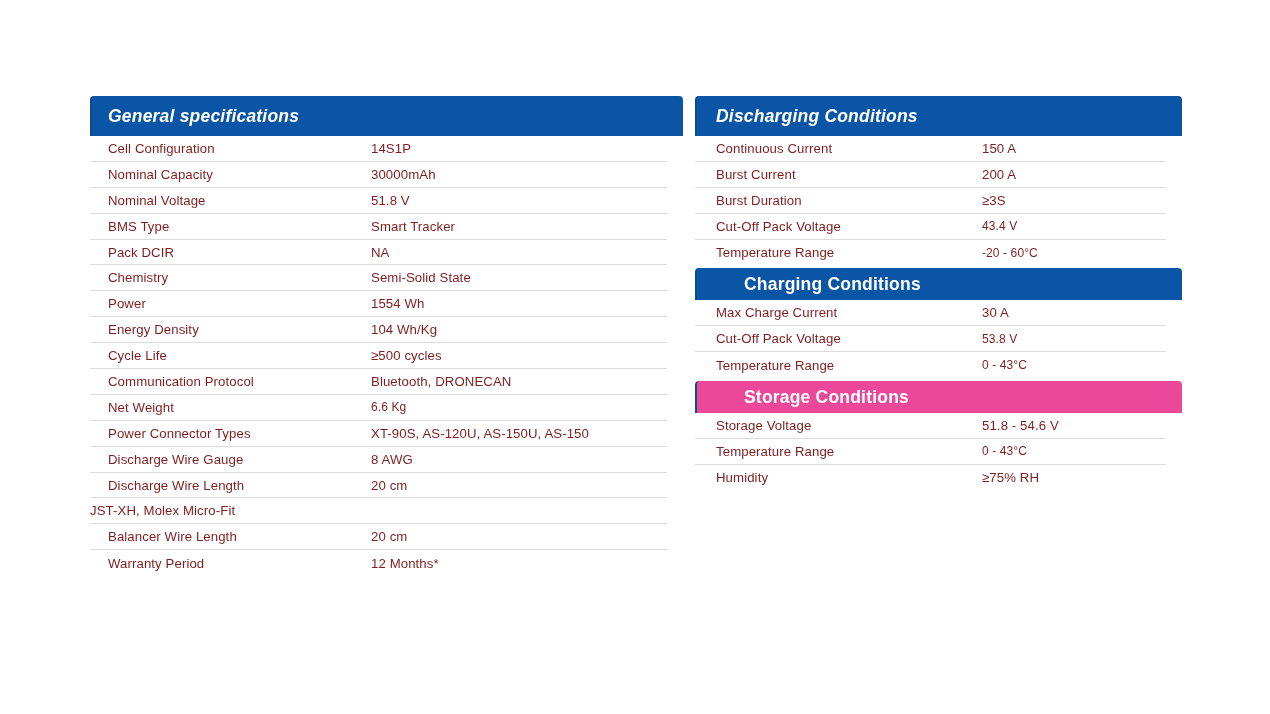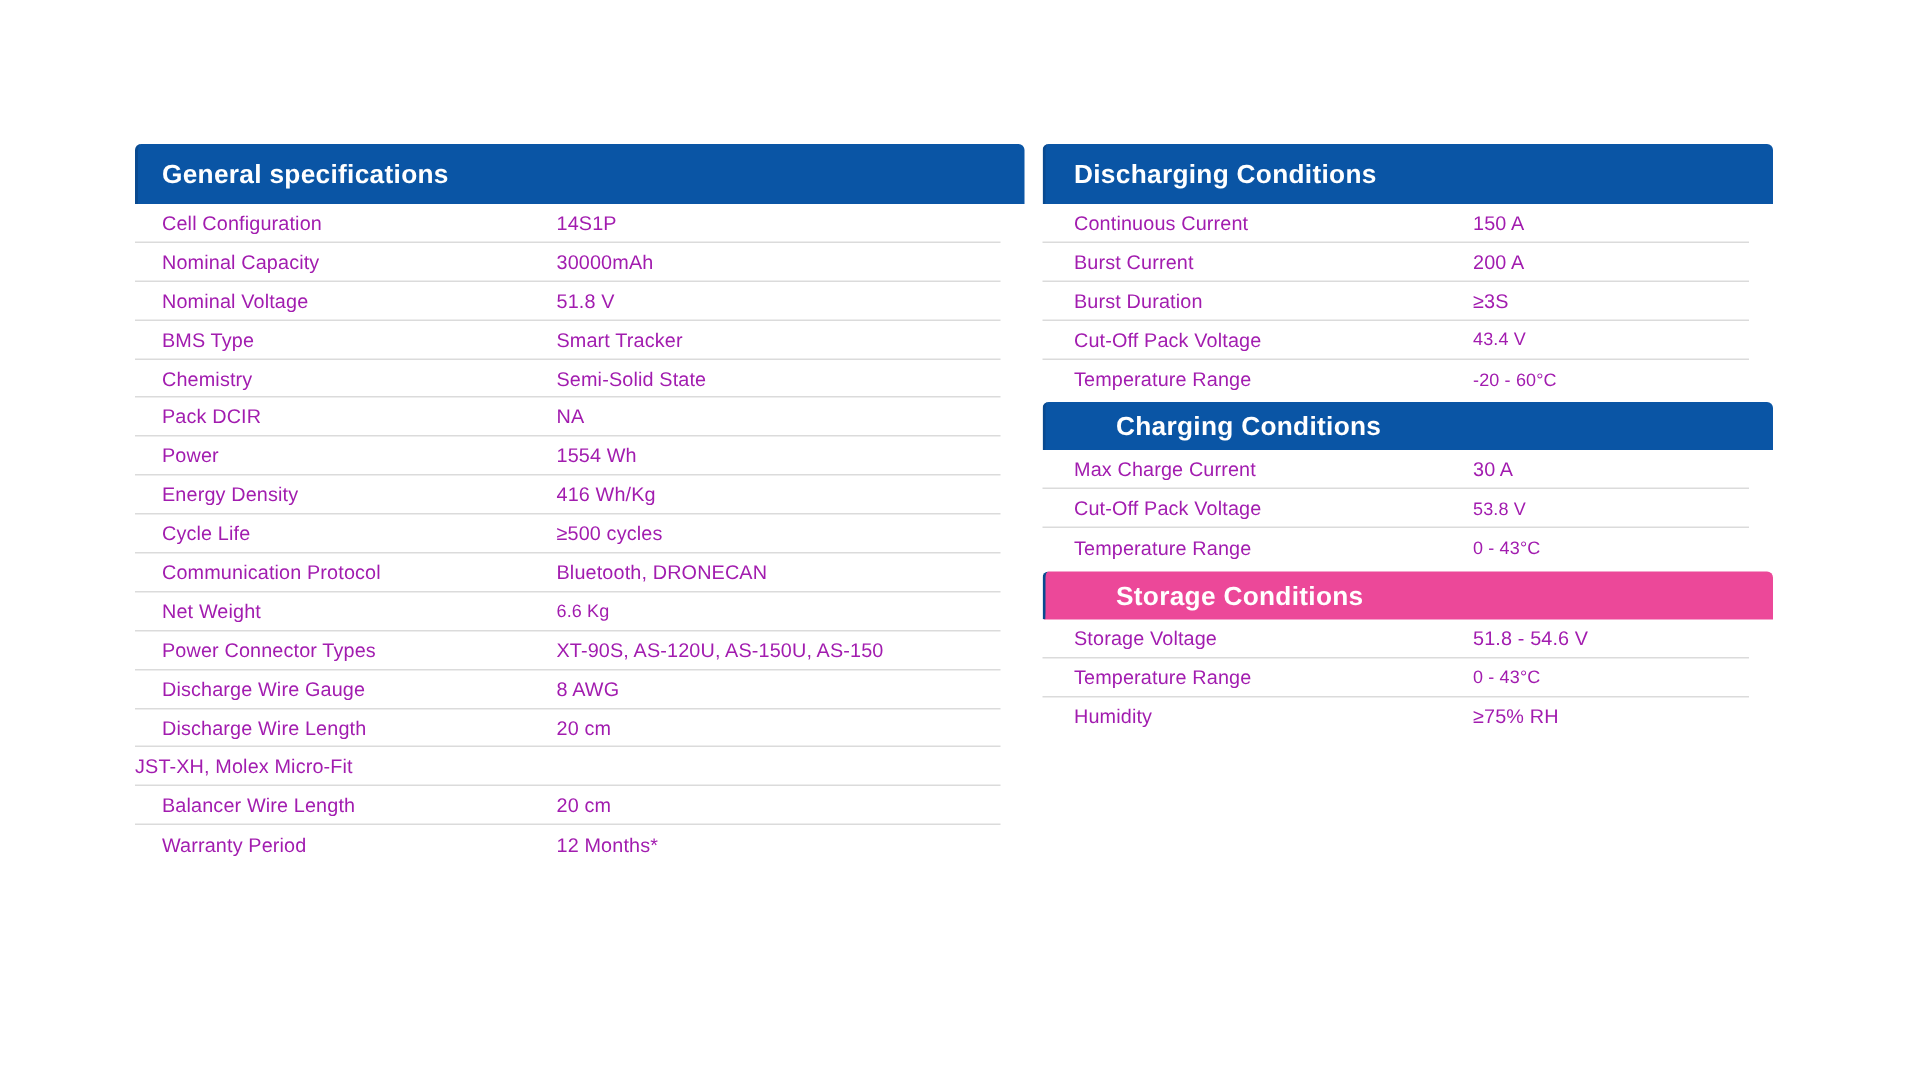--- a/index.html
+++ b/index.html
@@ -21,38 +21,38 @@
 
   .bar {
     background: #0a55a5;
     border-left: 2px solid #094a90;
     border-radius: 4px 4px 0 0;
     box-sizing: border-box;
     display: flex;
     align-items: center;
     color: #ffffff;
   }
-  .bar-lg { height: 40px; }
+  .bar-lg { height: 40px; font-style: italic; }
   .bar-sm { height: 32px; margin-top: 3px; padding-left: 28px; }
   .bar .bar-title {
     font-size: 17.5px;
     font-weight: 700;
     letter-spacing: 0.2px;
   }
   .left  .bar .bar-title { padding-left: 16px; }
   .right .bar .bar-title { padding-left: 19px; }
 
   .rows { width: calc(100% - 16px); }
   .row {
     display: flex;
     align-items: center;
     height: 25.9px;
     box-sizing: border-box;
     border-bottom: 1px solid #dbdbdb;
-    color: #a21caf;
+    color: #7f1d1d;
     font-size: 13.2px;
     letter-spacing: 0.1px;
   }
   .rows .row:last-child { border-bottom: none; }
   .lbl {
     box-sizing: border-box;
     flex: 0 0 auto;
     white-space: nowrap;
   }
   .left  .lbl { width: 281px; padding-left: 18px; }
@@ -80,34 +80,34 @@
       </div>
       <div class="row">
         <span class="lbl">Nominal Voltage</span>
         <span class="val">51.8 V</span>
       </div>
       <div class="row">
         <span class="lbl">BMS Type</span>
         <span class="val">Smart Tracker</span>
       </div>
       <div class="row">
+        <span class="lbl">Pack DCIR</span>
+        <span class="val">NA</span>
+      </div>
+      <div class="row">
         <span class="lbl">Chemistry</span>
         <span class="val">Semi-Solid State</span>
       </div>
       <div class="row">
-        <span class="lbl">Pack DCIR</span>
-        <span class="val">NA</span>
-      </div>
-      <div class="row">
         <span class="lbl">Power</span>
         <span class="val">1554 Wh</span>
       </div>
       <div class="row">
         <span class="lbl">Energy Density</span>
-        <span class="val">416 Wh/Kg</span>
+        <span class="val">104 Wh/Kg</span>
       </div>
       <div class="row">
         <span class="lbl">Cycle Life</span>
         <span class="val">≥500 cycles</span>
       </div>
       <div class="row">
         <span class="lbl">Communication Protocol</span>
         <span class="val">Bluetooth, DRONECAN</span>
       </div>
       <div class="row">

